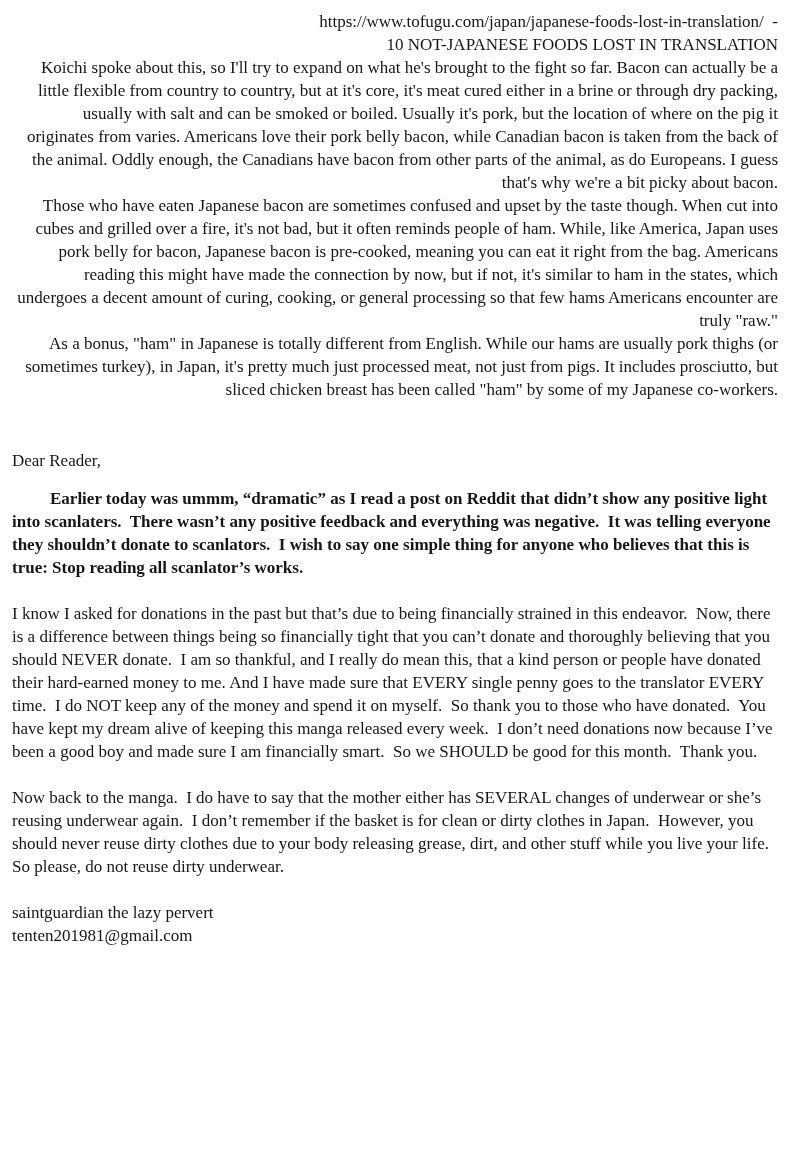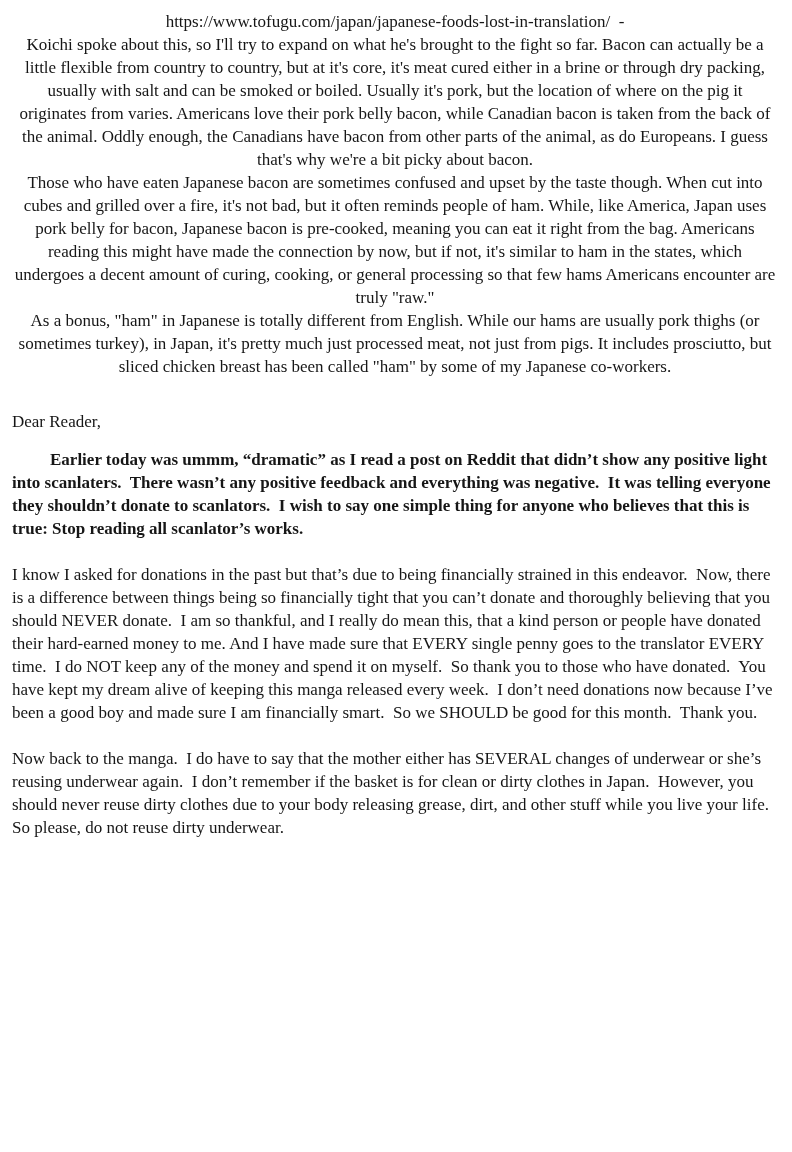--- a/index.html
+++ b/index.html
@@ -12,39 +12,39 @@
     height: 1152px;
     box-sizing: border-box;
     padding: 10px 14px 0 12px;
     font-family: "Liberation Serif", "DejaVu Serif", serif;
     font-size: 17px;
     line-height: 23px;
     color: #161616;
     overflow: hidden;
   }
   .article {
-    text-align: center;
+    text-align: right;
     font-family: Liberation Serif, serif;
   }
   .article p {
     margin: 0;
     white-space: pre-wrap;
   }
   .header-url {
     margin: 0;
     white-space: pre-wrap;
   }
   .page-title {
     margin: 0;
     font-size: 17px;
     font-weight: normal;
     white-space: pre-wrap;
   }
   .letter {
-    margin-top: 32px;
+    margin-top: 48px;
     text-align: left;
   }
   .letter p {
     margin: 0 0 23px 0;
     white-space: pre-wrap;
   }
   .letter p.salutation {
     margin-bottom: 15px;
   }
   .indent {
@@ -61,27 +61,30 @@
     margin: 0;
   }
 </style>
 </head>
 <body>
 
 <div class="page">
 
   <div class="article">
     <p class="header-url">https://www.tofugu.com/japan/japanese-foods-lost-in-translation/  -</p>
+    <p class="page-title">10 NOT-JAPANESE FOODS LOST IN TRANSLATION</p>
     <p>Koichi spoke about this, so I'll try to expand on what he's brought to the fight so far. Bacon can actually be a little flexible from country to country, but at it's core, it's meat cured either in a brine or through dry packing, usually with salt and can be smoked or boiled. Usually it's pork, but the location of where on the pig it originates from varies. Americans love their pork belly bacon, while Canadian bacon is taken from the back of the animal. Oddly enough, the Canadians have bacon from other parts of the animal, as do Europeans. I guess that's why we're a bit picky about bacon.</p>
     <p>Those who have eaten Japanese bacon are sometimes confused and upset by the taste though. When cut into cubes and grilled over a fire, it's not bad, but it often reminds people of ham. While, like America, Japan uses pork belly for bacon, Japanese bacon is pre-cooked, meaning you can eat it right from the bag. Americans reading this might have made the connection by now, but if not, it's similar to ham in the states, which undergoes a decent amount of curing, cooking, or general processing so that few hams Americans encounter are truly "raw."</p>
     <p>As a bonus, "ham" in Japanese is totally different from English. While our hams are usually pork thighs (or sometimes turkey), in Japan, it's pretty much just processed meat, not just from pigs. It includes prosciutto, but sliced chicken breast has been called "ham" by some of my Japanese co-workers.</p>
   </div>
 
   <div class="letter">
     <p class="salutation">Dear Reader,</p>
     <p class="indent">Earlier today was ummm, “dramatic” as I read a post on Reddit that didn’t show any positive light into scanlaters.  There wasn’t any positive feedback and everything was negative.  It was telling everyone they shouldn’t donate to scanlators.  I wish to say one simple thing for anyone who believes that this is true: Stop reading all scanlator’s works.</p>
     <p>I know I asked for donations in the past but that’s due to being financially strained in this endeavor.  Now, there is a difference between things being so financially tight that you can’t donate and thoroughly believing that you should NEVER donate.  I am so thankful, and I really do mean this, that a kind person or people have donated their hard-earned money to me. And I have made sure that EVERY single penny goes to the translator EVERY time.  I do NOT keep any of the money and spend it on myself.  So thank you to those who have donated.  You have kept my dream alive of keeping this manga released every week.  I don’t need donations now because I’ve been a good boy and made sure I am financially smart.  So we SHOULD be good for this month.  Thank you.</p>
     <p>Now back to the manga.  I do have to say that the mother either has SEVERAL changes of underwear or she’s reusing underwear again.  I don’t remember if the basket is for clean or dirty clothes in Japan.  However, you should never reuse dirty clothes due to your body releasing grease, dirt, and other stuff while you live your life.  So please, do not reuse dirty underwear.</p>
     <div class="signature-block">
+      <p>saintguardian the lazy pervert</p>
+      <p>tenten201981@gmail.com</p>
     </div>
   </div>
 
 </div>
 
 </body></html>

